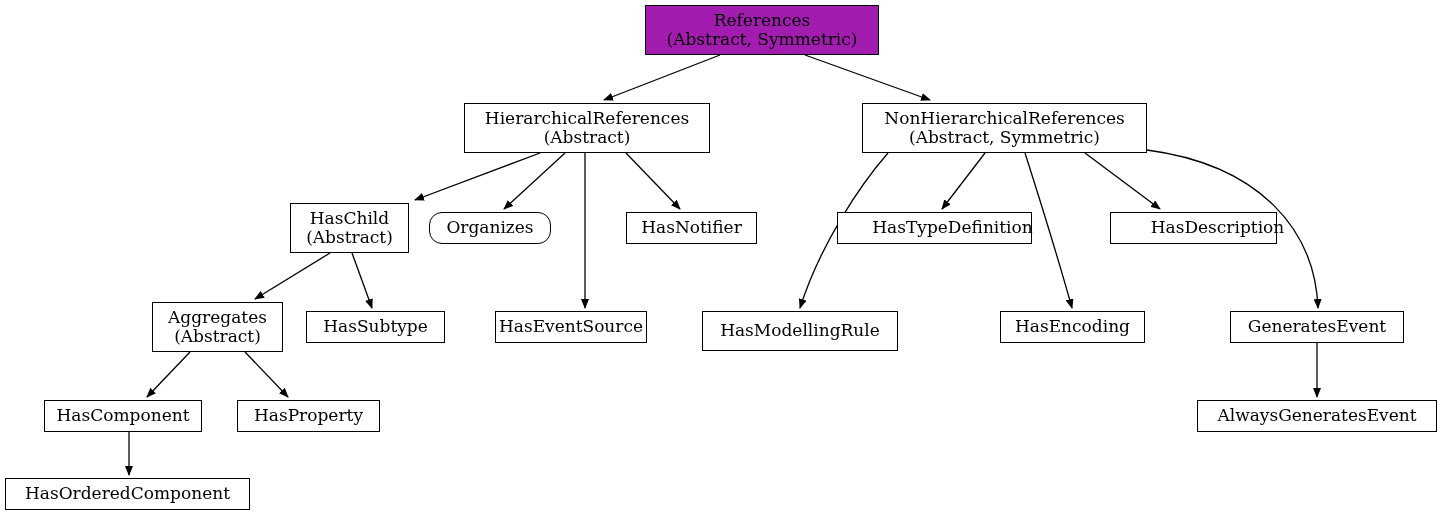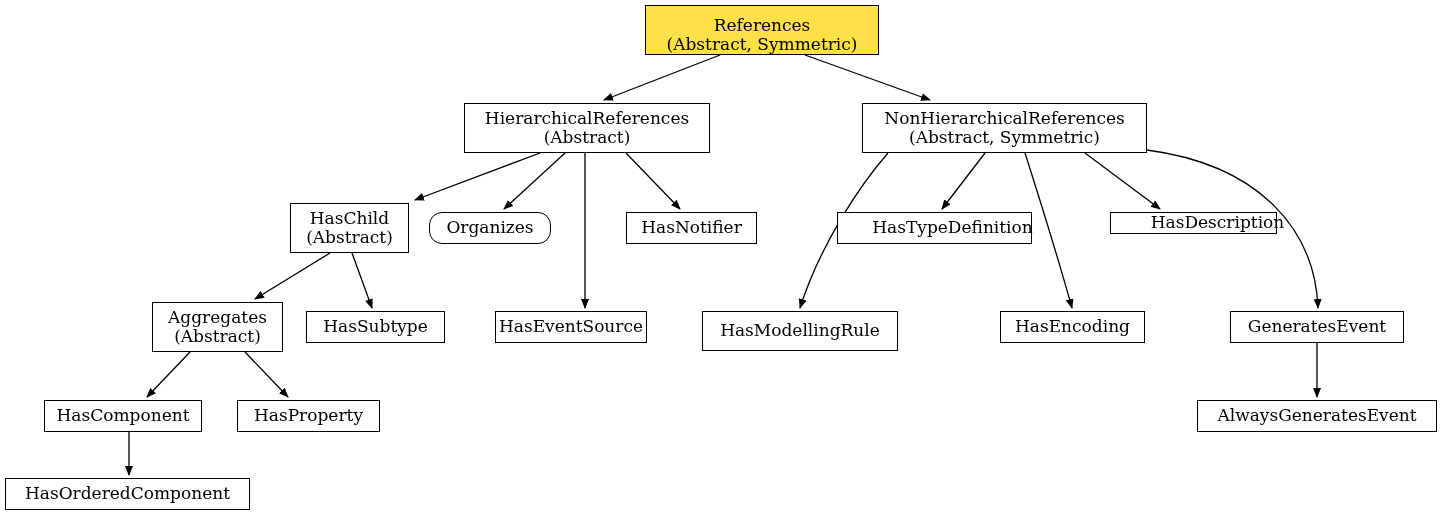--- a/index.html
+++ b/index.html
@@ -66,21 +66,21 @@
       <path d="M 1147 150 C 1260 165 1315 230 1318 308" fill="none" stroke="#000000" stroke-width="1.3" marker-end="url(#arrowhead)"></path>
       <path d="M 330 253 L 255 299" fill="none" stroke="#000000" stroke-width="1.3" marker-end="url(#arrowhead)"></path>
       <path d="M 352 253 L 372 308" fill="none" stroke="#000000" stroke-width="1.3" marker-end="url(#arrowhead)"></path>
       <path d="M 190 352 L 147 397" fill="none" stroke="#000000" stroke-width="1.3" marker-end="url(#arrowhead)"></path>
       <path d="M 245 352 L 288 397" fill="none" stroke="#000000" stroke-width="1.3" marker-end="url(#arrowhead)"></path>
       <path d="M 129 432 L 129 475" fill="none" stroke="#000000" stroke-width="1.3" marker-end="url(#arrowhead)"></path>
       <path d="M 1317 343 L 1317 397" fill="none" stroke="#000000" stroke-width="1.3" marker-end="url(#arrowhead)"></path>
     </svg>
 
   <div id="node-layer">
-      <div class="node" style="left: 645px; top: 5px; width: 234px; height: 50px; border-color: rgb(0, 0, 0); background: #fde047; color: rgb(0, 0, 0); justify-content: flex-end;">
+      <div class="node" style="left: 645px; top: 5px; width: 234px; height: 50px; border-color: rgb(0, 0, 0); background: #a21caf; color: rgb(0, 0, 0);">
         <span>References</span>
         <span class="line2">(Abstract, Symmetric)</span>
       </div>
       <div class="node" style="left: 464px; top: 103px; width: 246px; height: 50px; border-color: rgb(0, 0, 0); background: rgb(255, 255, 255); color: rgb(0, 0, 0);">
         <span>HierarchicalReferences</span>
         <span class="line2">(Abstract)</span>
       </div>
       <div class="node" style="left: 862px; top: 103px; width: 285px; height: 50px; border-color: rgb(0, 0, 0); background: rgb(255, 255, 255); color: rgb(0, 0, 0);">
         <span>NonHierarchicalReferences</span>
         <span class="line2">(Abstract, Symmetric)</span>
@@ -91,21 +91,21 @@
       </div>
       <div class="node" style="left: 429px; top: 212px; width: 122px; height: 32px; border-color: rgb(0, 0, 0); background: rgb(255, 255, 255); color: rgb(0, 0, 0); border-radius: 13px;">
         <span>Organizes</span>
       </div>
       <div class="node" style="left: 626px; top: 212px; width: 131px; height: 32px; border-color: rgb(0, 0, 0); background: rgb(255, 255, 255); color: rgb(0, 0, 0);">
         <span>HasNotifier</span>
       </div>
       <div class="node" style="left: 837px; top: 212px; width: 195px; height: 32px; border-color: rgb(0, 0, 0); background: rgb(255, 255, 255); color: rgb(0, 0, 0); padding-left: 36px;">
         <span>HasTypeDefinition</span>
       </div>
-      <div class="node" style="left: 1110px; top: 212px; width: 167px; height: 22px; border-color: rgb(0, 0, 0); background: rgb(255, 255, 255); color: rgb(0, 0, 0); padding-left: 48px;">
+      <div class="node" style="left: 1110px; top: 212px; width: 167px; height: 32px; border-color: rgb(0, 0, 0); background: rgb(255, 255, 255); color: rgb(0, 0, 0); padding-left: 48px;">
         <span>HasDescription</span>
       </div>
       <div class="node" style="left: 152px; top: 302px; width: 131px; height: 50px; border-color: rgb(0, 0, 0); background: rgb(255, 255, 255); color: rgb(0, 0, 0);">
         <span>Aggregates</span>
         <span class="line2">(Abstract)</span>
       </div>
       <div class="node" style="left: 306px; top: 311px; width: 139px; height: 32px; border-color: rgb(0, 0, 0); background: rgb(255, 255, 255); color: rgb(0, 0, 0);">
         <span>HasSubtype</span>
       </div>
       <div class="node" style="left: 495px; top: 311px; width: 152px; height: 32px; border-color: rgb(0, 0, 0); background: rgb(255, 255, 255); color: rgb(0, 0, 0);">

